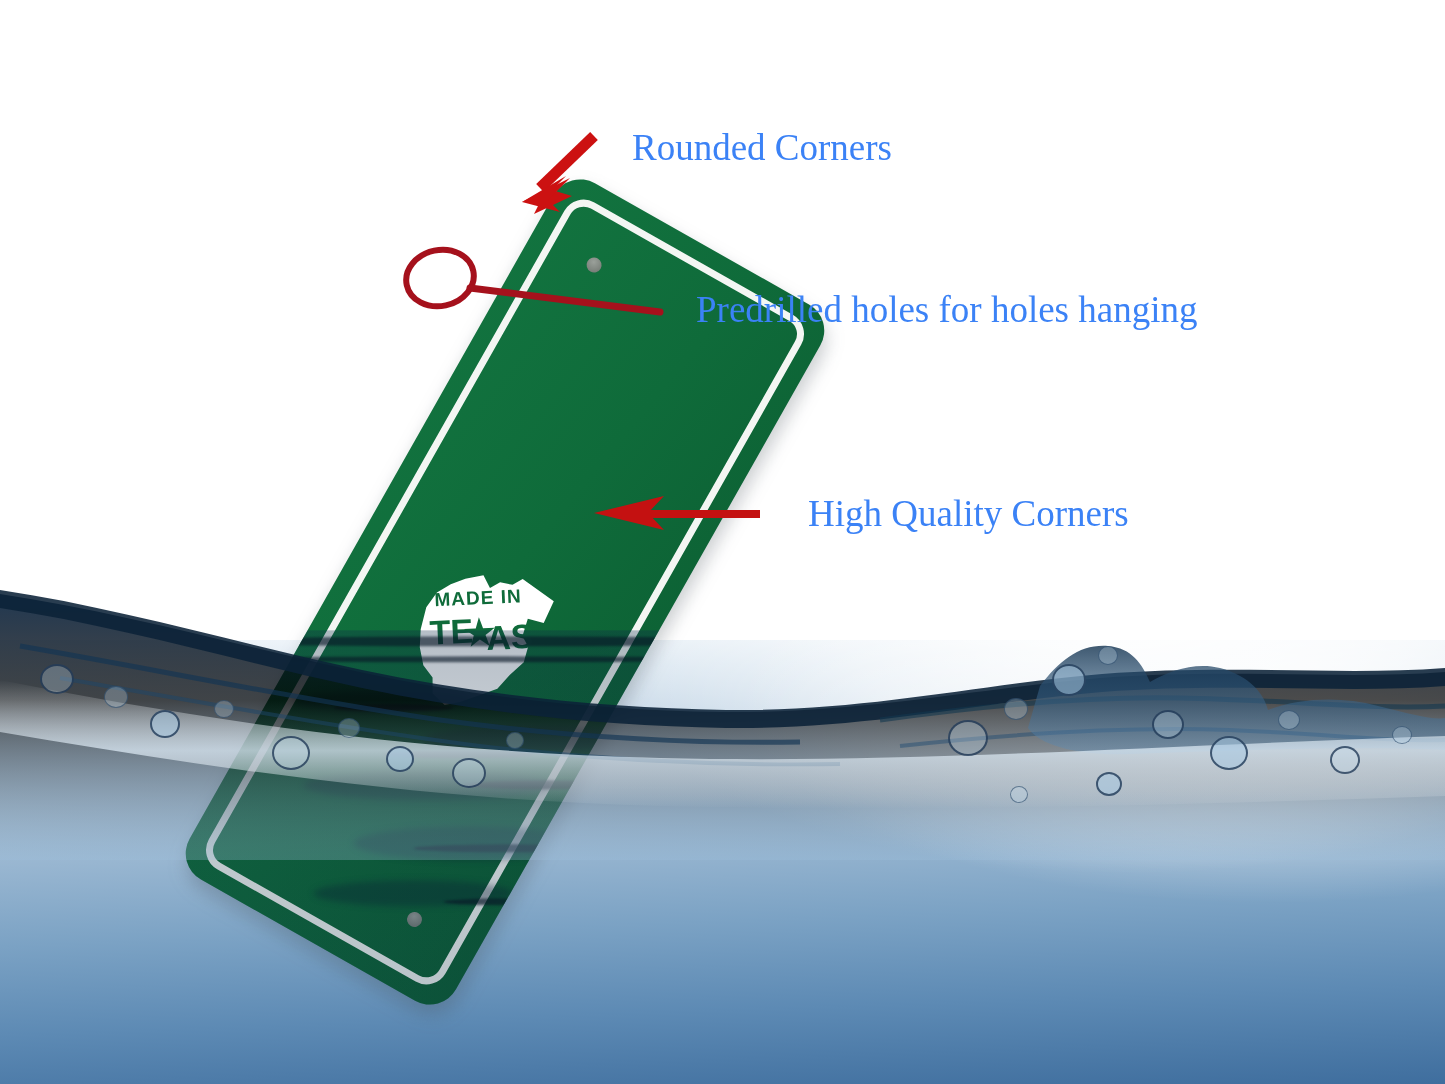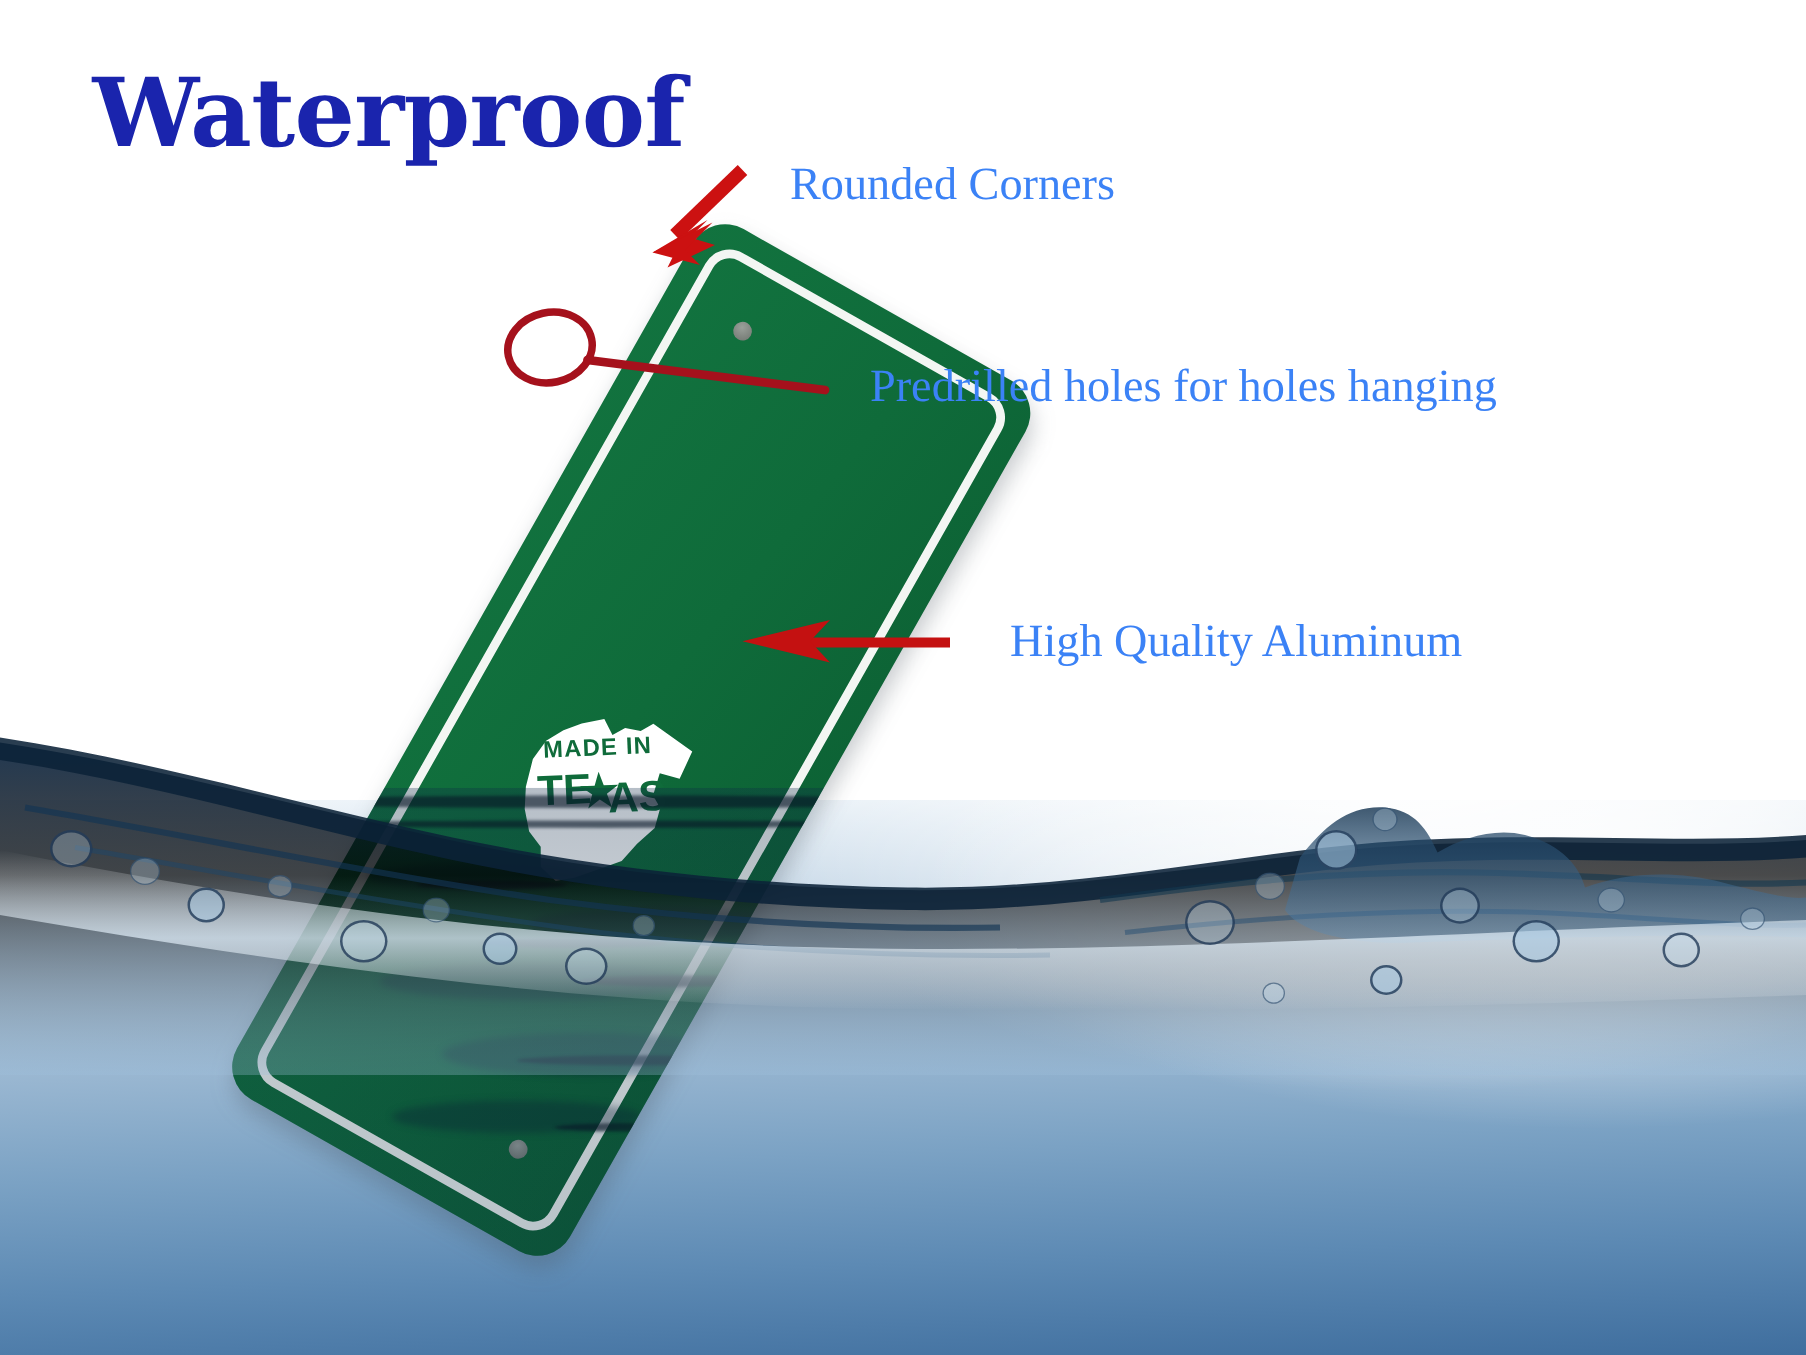--- a/index.html
+++ b/index.html
@@ -295,21 +295,20 @@
       <ellipse cx="440" cy="278" rx="34" ry="28" fill="none" stroke="#a5111c" stroke-width="6" transform="rotate(-12 440 278)"></ellipse>
       <line x1="470" y1="288" x2="660" y2="312" stroke="#a5111c" stroke-width="7" stroke-linecap="round"></line>
     </g>
 
     <g>
       <line x1="760" y1="514" x2="628" y2="514" stroke="#c41111" stroke-width="8" stroke-linecap="butt"></line>
       <path d="M594,513 L664,496 L648,513 L664,530 Z" fill="#c41111"></path>
     </g>
   </svg>
 
-  <div class="headline">Waterproof</div>
 
   <div class="anno-label" id="label-rounded">Rounded Corners</div>
 
   <div class="anno-label" id="label-holes">Predrilled holes for holes hanging</div>
 
-  <div class="anno-label" id="label-aluminum">High Quality Aluminum</div>
+  <div class="anno-label" id="label-aluminum">High Quality Corners</div>
 
 </div>
 
 </body></html>

